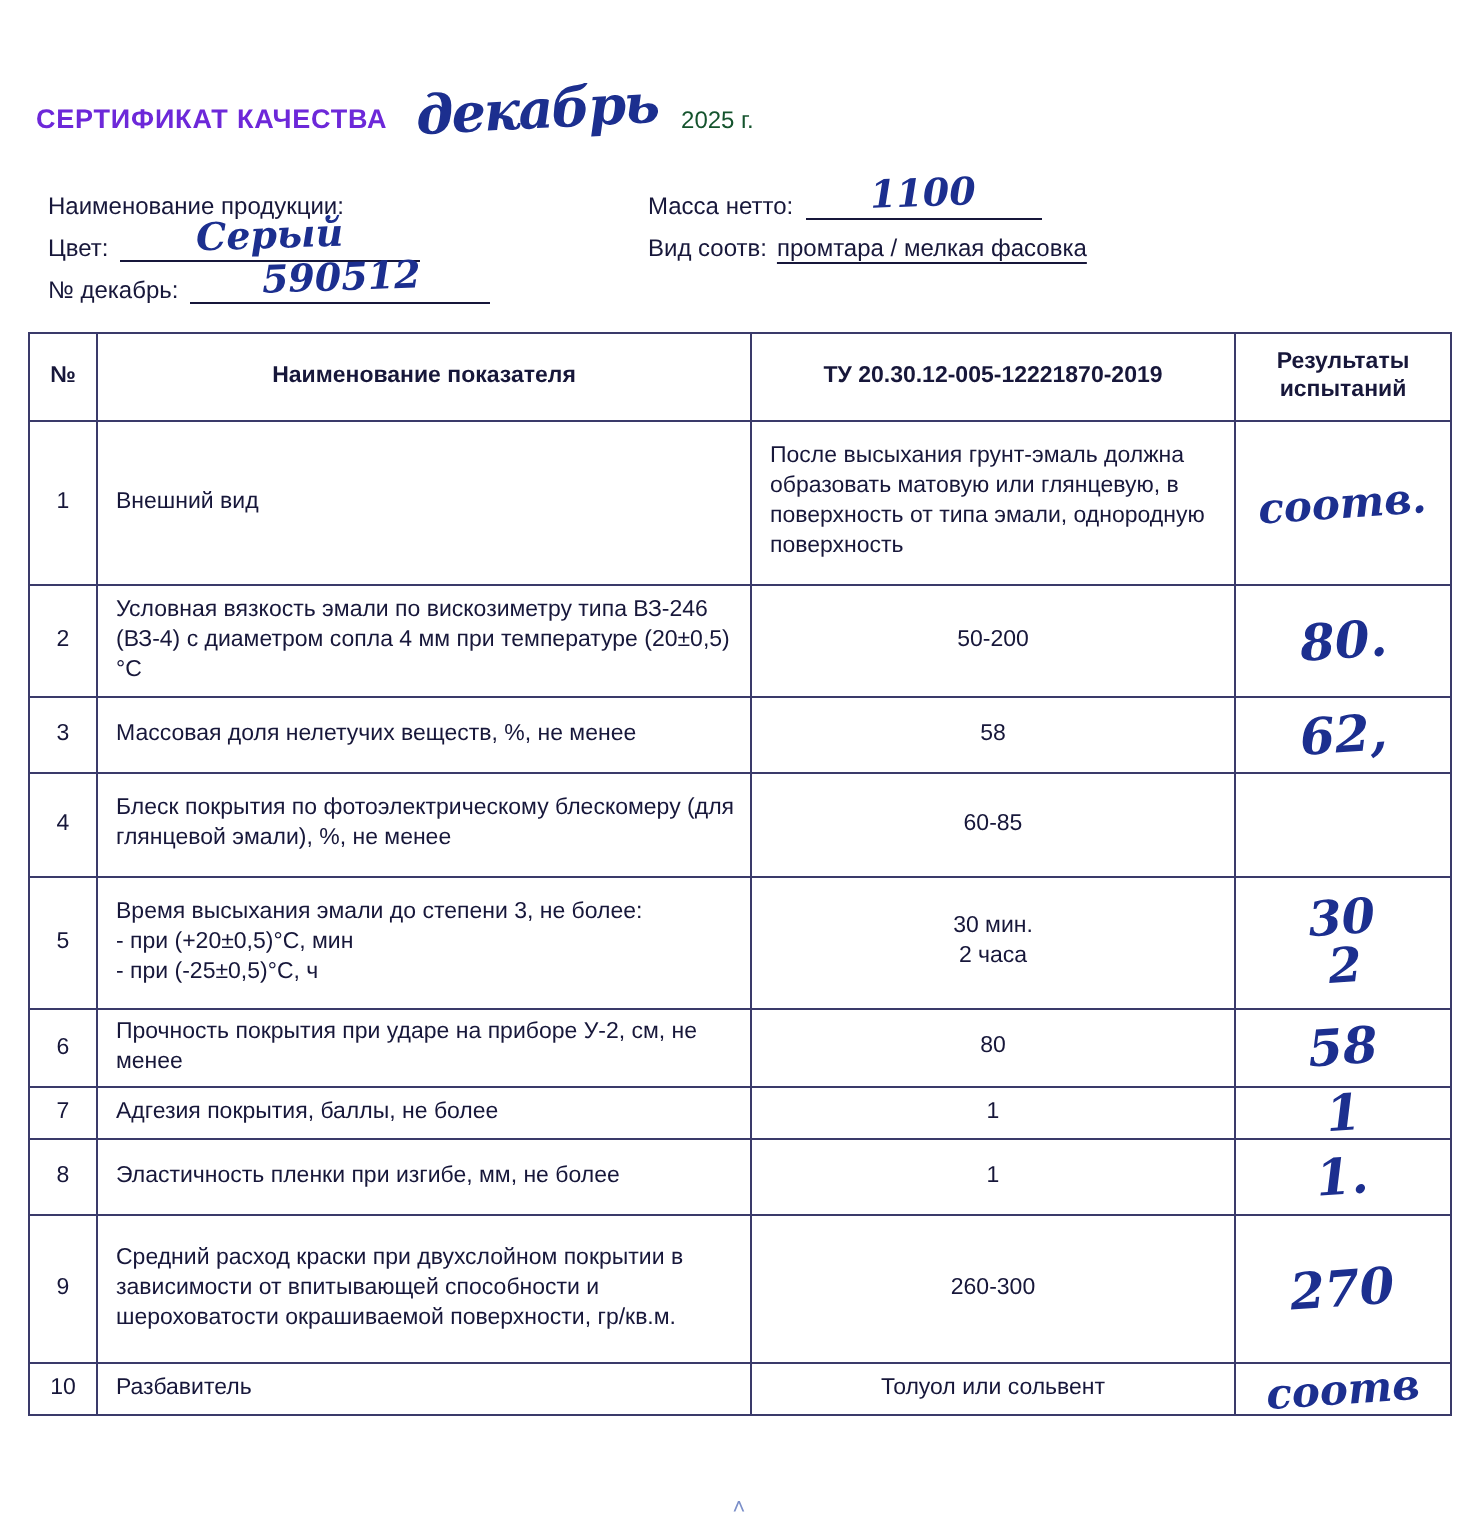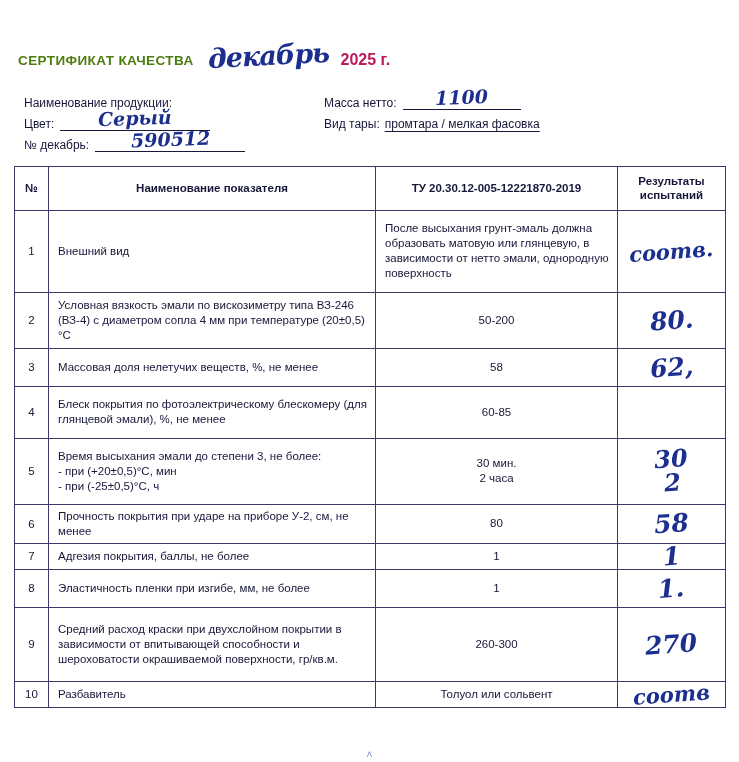--- a/index.html
+++ b/index.html
@@ -28,39 +28,39 @@
   }
   .cert-line {
     display: flex;
     align-items: baseline;
     gap: 0;
   }
   .cert-title {
     font-size: 13.5px;
     font-weight: bold;
     letter-spacing: 0.4px;
-    color: #4d7c0f;
+    color: #6d28d9;
   }
   .hand {
     font-family: "DejaVu Serif", serif;
     font-style: italic;
     color: #1c2f8f;
     font-weight: bold;
   }
   .cert-month {
     font-size: 27px;
     margin: 0 8px 0 14px;
     transform: rotate(-3deg);
     display: inline-block;
     letter-spacing: -1px;
   }
   .cert-year {
-    font-size: 16px;
-    font-weight: bold;
-    color: #be185d;
+    font-size: 12px;
+    font-weight: normal;
+    color: #14532d;
     margin-left: 4px;
   }
 
   .info {
     margin-top: 18px;
     display: flex;
     font-size: 12px;
   }
   .info-left {
     width: 300px;
@@ -221,21 +221,21 @@
       </div>
 
       <div class="info-right">
         <div class="info-row">
           <span class="lbl">Масса нетто:</span>
           <span class="hand-slot hand-slot-sm">
             <span class="hand-field">1100</span>
           </span>
         </div>
         <div class="info-row">
-          <span class="lbl">Вид тары:</span>
+          <span class="lbl">Вид соотв:</span>
           <span class="lbl plain-underline" style="margin-left:5px;margin-top:29px;">промтара / мелкая фасовка</span>
         </div>
       </div>
     </div>
   </div>
 
   <table class="spec">
     <colgroup>
       <col class="col-num">
       <col class="col-name">
@@ -251,21 +251,21 @@
           <div>Результаты</div>
           <div>испытаний</div>
         </th>
       </tr>
     </thead>
     <tbody>
 
       <tr style="height:82px;">
         <td class="num">1</td>
         <td class="name">Внешний вид</td>
-        <td class="tu left">После высыхания грунт-эмаль должна образовать матовую или глянцевую, в зависимости от нетто эмали, однородную поверхность</td>
+        <td class="tu left">После высыхания грунт-эмаль должна образовать матовую или глянцевую, в поверхность от типа эмали, однородную поверхность</td>
         <td class="res">
           <span class="res-hand small">соотв.</span>
         </td>
       </tr>
 
       <tr style="height:56px;">
         <td class="num">2</td>
         <td class="name">Условная вязкость эмали по вискозиметру типа ВЗ-246 (ВЗ-4) с диаметром сопла 4 мм при температуре (20±0,5)°С</td>
         <td class="tu">50-200</td>
         <td class="res">

